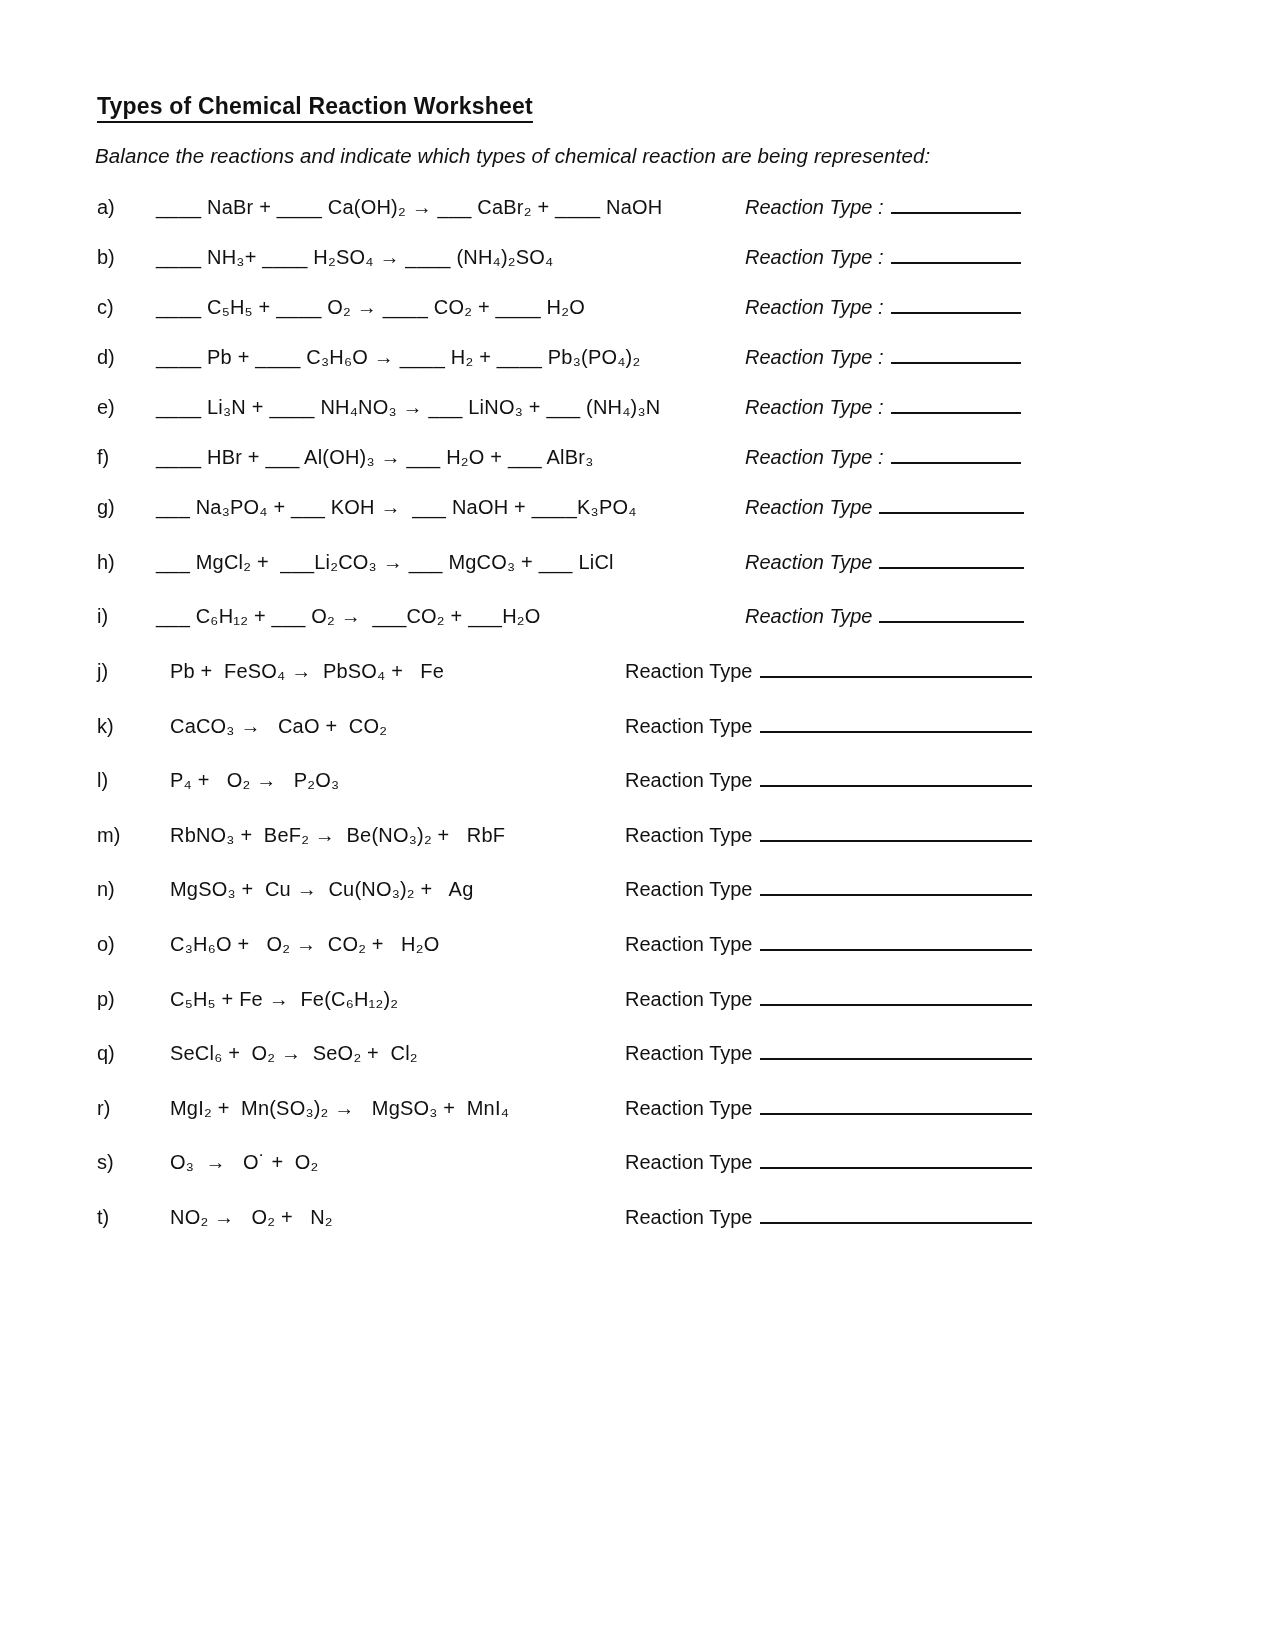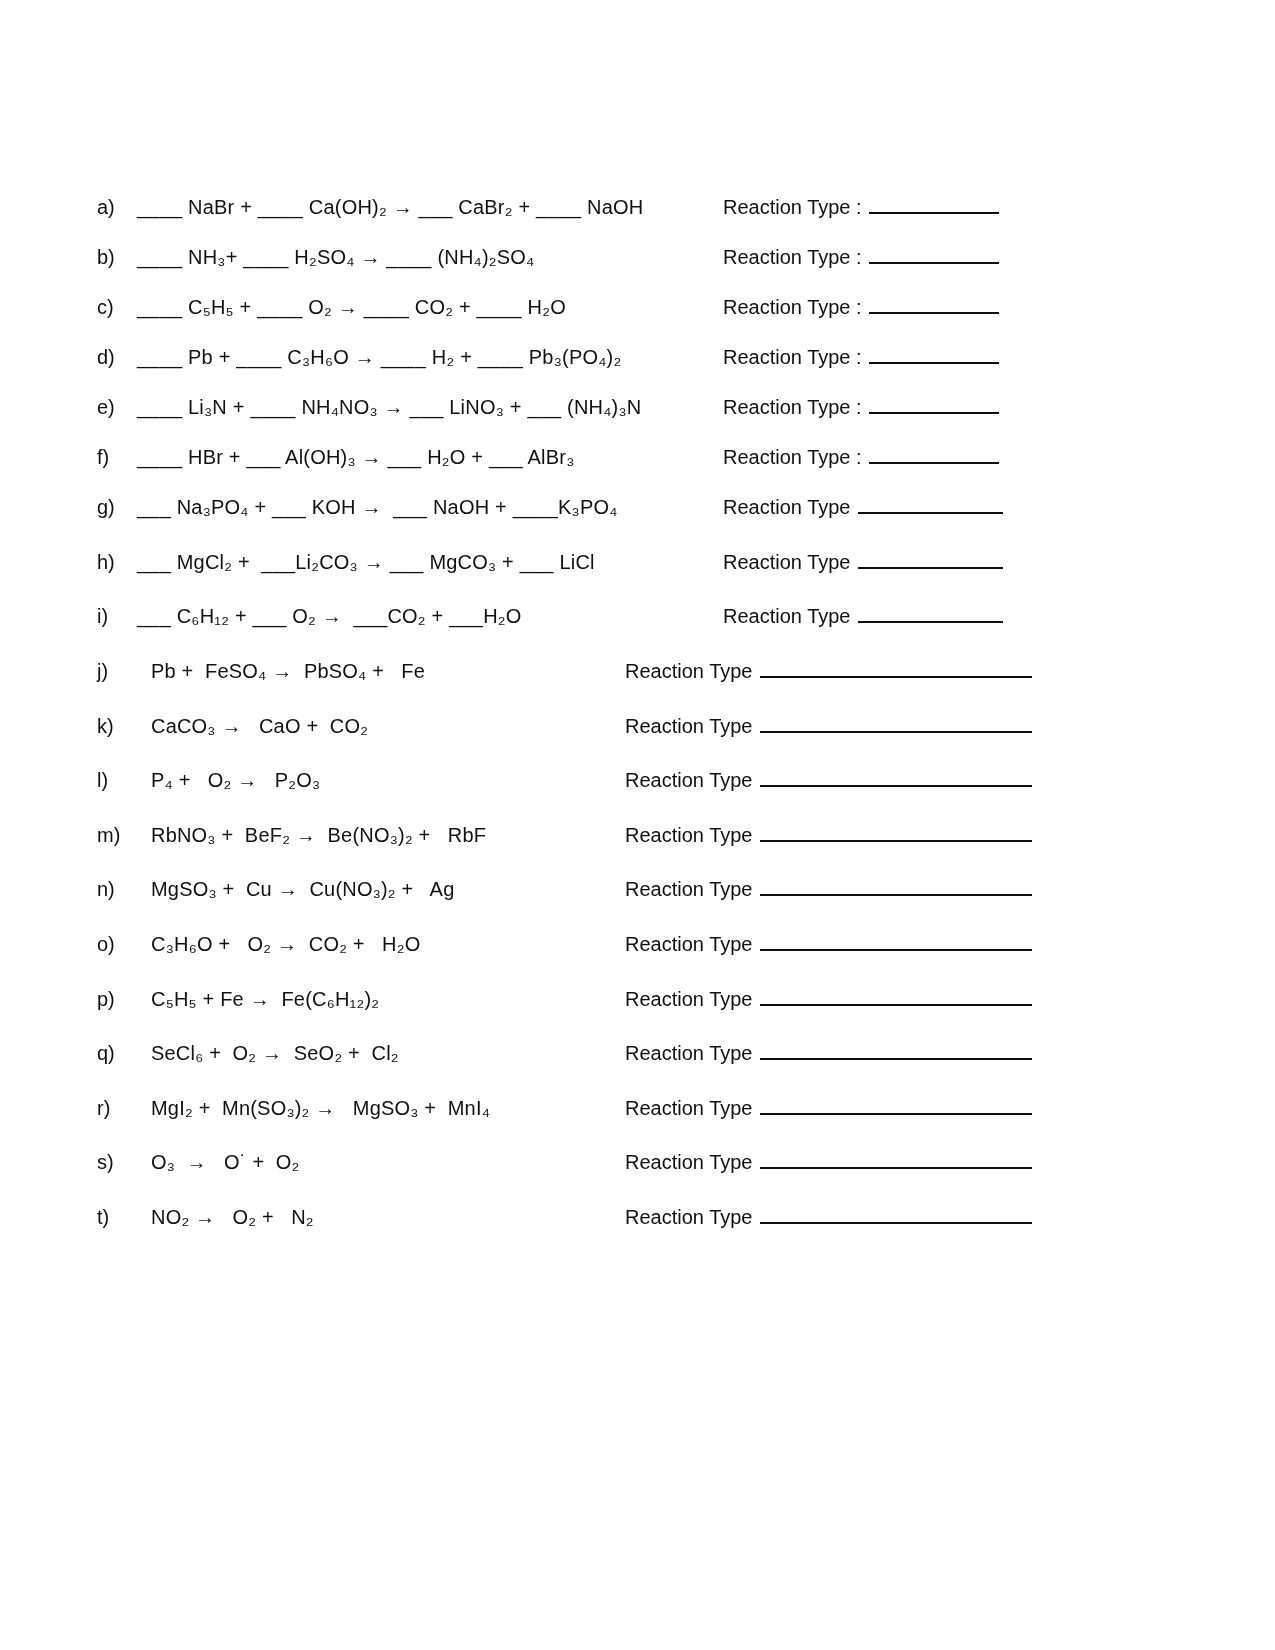--- a/index.html
+++ b/index.html
@@ -46,46 +46,49 @@
   .row.g-gi:first-of-type{margin-top:2px;}
   .row{padding-top:10px;box-sizing:border-box;}
   .letter{
     display:inline-block;width:40px;
     font-size:20px;
   }
   .equation{
     font-size:20px;
     white-space:pre-wrap;
     letter-spacing:0.2px;
+    margin-left:19px;
   }
   .g-jt .equation{padding-left:14px;}
   .rt{
     position:absolute;top:10px;
     font-size:20px;white-space:nowrap;
   }
-  .g-af .rt,.g-gi .rt{left:626px;}
+  .g-af .rt,.g-gi .rt{left:648px;font-style:italic;}
   .g-jt .rt{left:528px;}
   .rt-blank{
     display:inline-block;
     height:15px;
     border-bottom:2px solid #111;
     margin-left:7px;
     vertical-align:baseline;
   }
   .g-af .rt-blank{width:130px;}
   .g-gi .rt-blank{width:145px;}
   .g-jt .rt-blank{width:272px;}
 </style>
 </head>
 <body>
 
 <div id="page">
 
-
-
+  <div id="title">Types of Chemical Reaction Worksheet</div>
+
+
+  <div id="instruction">Balance the reactions and indicate which types of chemical reaction are being represented:</div>
 
   <div id="rows">
   <div class="row g-af">
     <span class="letter">a)</span><span class="equation">____ NaBr + ____ Ca(OH)₂ → ___ CaBr₂ + ____ NaOH</span>
     <span class="rt">
       <span>Reaction Type :</span><span class="rt-blank"></span>
     </span>
   </div>
 
   <div class="row g-af">

